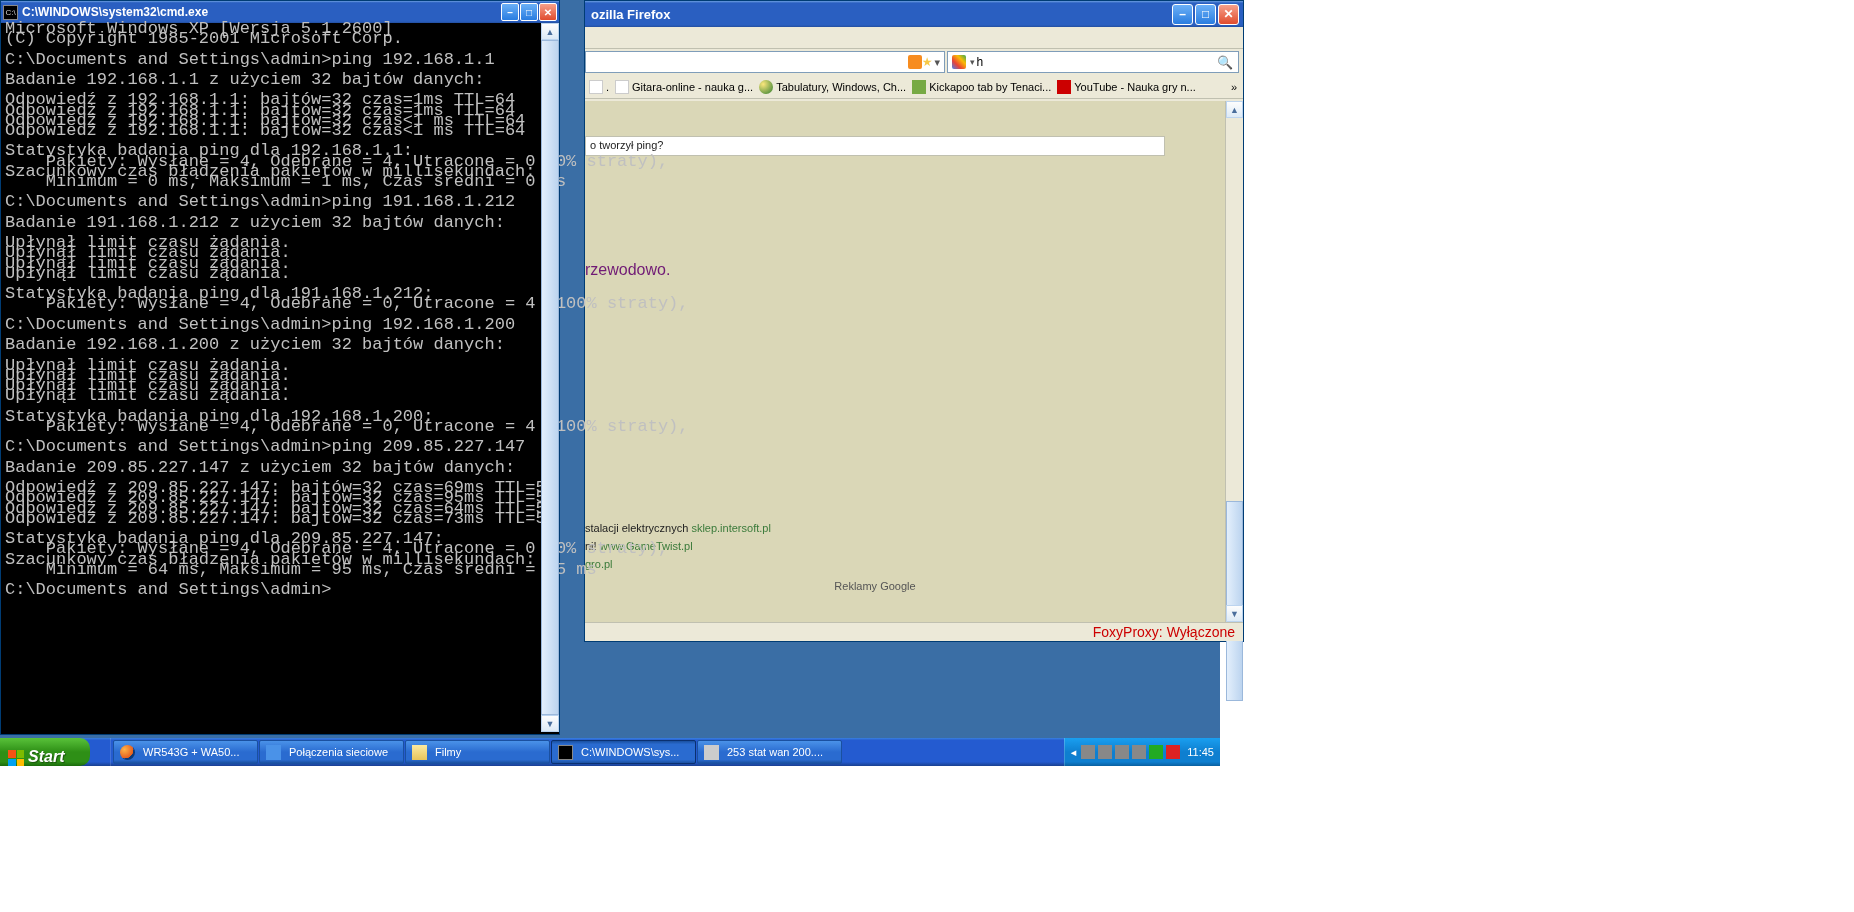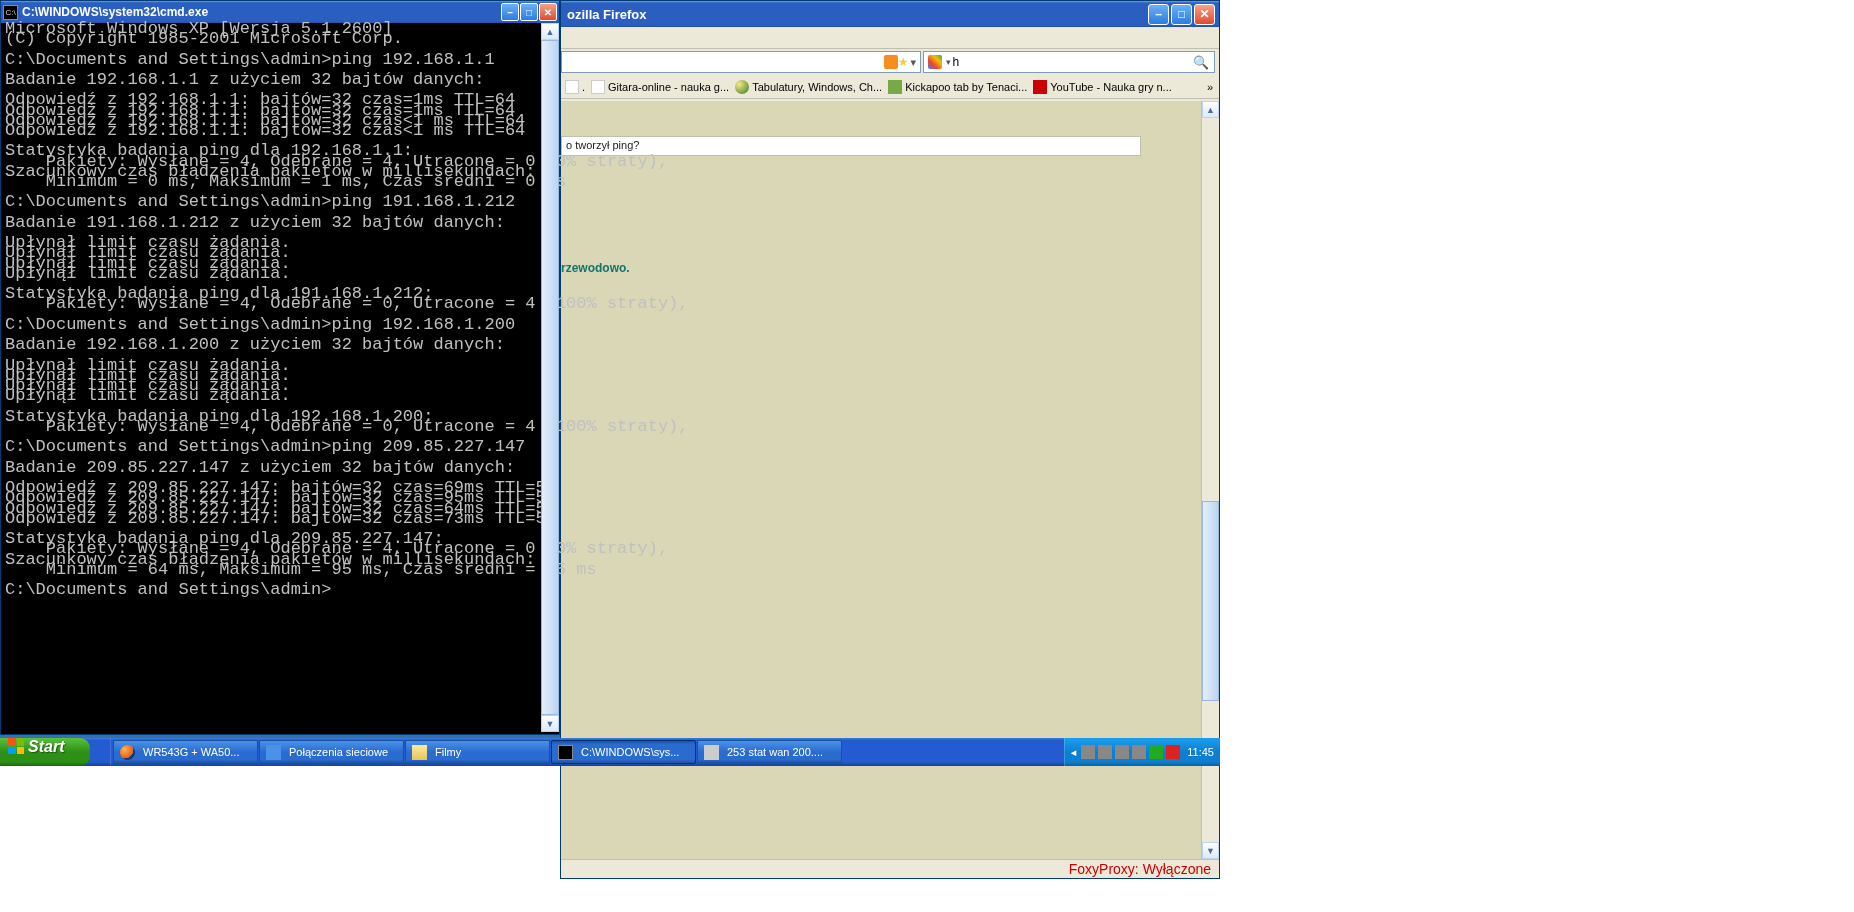--- a/index.html
+++ b/index.html
@@ -2,42 +2,42 @@
 <html><head>
 <meta charset="utf-8">
 <style>
   * { box-sizing: border-box; }
   html,body { margin:0; padding:0; font-family:"Tahoma","Segoe UI",sans-serif; font-size:11px; }
   body { width:1854px; height:912px; background:#fff; overflow:hidden; position:relative; }
 
   .desktop { position:absolute; left:0; top:0; width:1220px; height:738px; background:#3a6ea5; }
 
   
-  .ff-window { position:absolute; left:560px; top:0; width:660px; height:879px; background:#ece9d8; border:1px solid #003c74; }
+  .ff-window { position:absolute; left:584px; top:0; width:660px; height:642px; background:#ece9d8; border:1px solid #003c74; }
   .ff-title { height:26px; background:linear-gradient(#6b9ee1,#2a5fc1 8%,#2a5fc1 92%,#234f9f); color:#fff; display:flex; align-items:center; padding:0 4px; font-size:13px; font-weight:bold; }
   .ff-title .tt { flex:1; padding-left:2px; }
   .ff-title .wbtn { width:21px; height:21px; margin-left:2px; border:1px solid #fff; border-radius:3px; display:flex; align-items:center; justify-content:center; color:#fff; font-size:12px; cursor:default;}
   .ff-title .min,.ff-title .max { background:linear-gradient(#6bb0f7,#2a7de0);}
   .ff-title .close { background:linear-gradient(#f6a08a,#e04c2e);}
   .ff-tool1 { height:22px; background:#ece9d8; border-bottom:1px solid #c0c0b0;}
   .ff-url { height:26px; background:#ece9d8; display:flex; align-items:center; padding:0 4px 0 0; gap:2px;}
   .urlbox { flex:0 0 auto; width:360px; height:22px; background:#fff; border:1px solid #7f9db9; display:flex; align-items:center; justify-content:flex-end; padding-right:2px;}
   .urlbox .ico { width:14px; height:14px; margin-left:2px;}
   .gsearch { flex:1; height:22px; background:#fff; border:1px solid #7f9db9; display:flex; align-items:center; padding:0 4px;}
   .gsearch .gico { width:14px; height:14px; background:linear-gradient(45deg,#4285f4,#ea4335,#fbbc05,#34a853); border-radius:2px; margin-right:4px;}
   .gsearch input { border:none; outline:none; flex:1; font-size:12px;}
   .gsearch .mag { color:#2a5fc1; font-size:13px;}
   .ff-bm { height:24px; background:#ece9d8; display:flex; align-items:center; padding-left:4px; gap:6px; border-bottom:1px solid #c0c0b0; white-space:nowrap; overflow:hidden;}
   .bm { display:flex; align-items:center; gap:3px; color:#000; font-size:11px;}
   .bm .fav { width:14px; height:14px;}
   .bm-more { margin-left:auto; padding:0 6px; color:#000;}
   .ff-content { position:absolute; left:0px; right:18px; top:100px; bottom:19px; background:#dad7b7; overflow:hidden;}
   .qbox { position:absolute; left:0; top:35px; right:60px; height:20px; background:#fff; border:1px solid #c0c0b0; padding:2px 4px; }
   .qtext { font-size:11px; color:#222;}
-  .bodytext { position:absolute; left:0; top:160px; color:#0f766e; font-size:12px;font-weight:bold;}
+  .bodytext { position:absolute; left:0; top:160px; color:#701a75; font-size:16px;}
   .ads { position:absolute; left:0; bottom:30px; right:60px; font-size:11px; color:#222;}
   .ads .ln { margin-bottom:6px;}
   .ads .lnk { color:#3a7a3a;}
   .ads .gads { text-align:center; color:#555; font-size:11px; margin-top:10px;}
   .ff-vscroll { position:absolute; right:0; top:100px; bottom:19px; width:18px; background:#ece9d8; border-left:1px solid #c0c0b0;}
   .ff-vscroll .sbtn { height:17px; background:linear-gradient(#fdfdfd,#ddeaf6); border:1px solid #bcd4ef; display:flex; align-items:center; justify-content:center; color:#4a6e9c; font-size:9px;}
   .ff-vscroll .thumb { position:absolute; top:400px; left:0; right:0; height:200px; background:linear-gradient(90deg,#e3effc,#bcd4ef); border:1px solid #9bb8db;}
   .ff-status { position:absolute; left:0; right:0; bottom:0; height:19px; background:#ece9d8; border-top:1px solid #c0c0b0; display:flex; align-items:center; justify-content:flex-end; padding-right:8px;}
   .ff-status .fp { color:#c00; font-size:14px;}
 
@@ -49,21 +49,21 @@
   .cmd-title .wbtn { width:18px; height:18px; margin-left:1px; background:linear-gradient(#6bb0f7,#2a7de0); border:1px solid #fff; border-radius:2px; display:flex; align-items:center; justify-content:center; color:#fff; font-size:10px; }
   .cmd-title .close { background:linear-gradient(#f6a08a,#e04c2e);}
   .cmd-body { position:absolute; left:2px; top:22px; right:18px; bottom:2px; background:#000; color:#c0c0c0; font-family:"Lucida Console","Courier New",monospace; font-size:17px; line-height:10.2px; white-space:pre; padding:1px 0 0 2px; letter-spacing:0px;}
   .cmd-vscroll { position:absolute; right:0; top:22px; bottom:2px; width:18px; background:#ece9d8;}
   .cmd-vscroll .sbtn { height:17px; background:linear-gradient(#fdfdfd,#ddeaf6); border:1px solid #bcd4ef; display:flex; align-items:center; justify-content:center; color:#4a6e9c; font-size:9px;}
   .cmd-vscroll .thumb { position:absolute; top:17px; left:0; right:0; bottom:17px; background:linear-gradient(90deg,#e3effc,#bcd4ef); border:1px solid #9bb8db;}
   .cmd-vscroll .sbot { position:absolute; bottom:0; left:0; right:0;}
 
   
   .taskbar { position:absolute; left:0; top:738px; width:1220px; height:28px; background:linear-gradient(#3a81e0,#245bd0 8%,#245bd0 85%,#1a4090); display:flex; align-items:stretch; color:#fff; font-size:11px;}
-  .start { width:90px; background:linear-gradient(#59c23a,#2e8f16 50%,#2e8f16 85%,#1a6a0c); border-radius:0 10px 10px 0; display:flex; align-items:flex-start; padding-left:8px; font-style:italic; font-weight:bold; font-size:16px; color:#fff; text-shadow:1px 1px 1px rgba(0,0,0,0.4);}
+  .start { width:90px; background:linear-gradient(#59c23a,#2e8f16 50%,#2e8f16 85%,#1a6a0c); border-radius:0 10px 10px 0; display:flex; align-items:flex-end; padding-left:8px; font-style:italic; font-weight:bold; font-size:16px; color:#fff; text-shadow:1px 1px 1px rgba(0,0,0,0.4);}
   .start .logo { width:16px; height:16px; margin-right:4px; display:grid; grid-template-columns:1fr 1fr; grid-template-rows:1fr 1fr; gap:1px;}
   .start .logo span:nth-child(1){background:#f65314;}
   .start .logo span:nth-child(2){background:#7cbb00;}
   .start .logo span:nth-child(3){background:#00a1f1;}
   .start .logo span:nth-child(4){background:#ffbb00;}
   .ql { display:flex; align-items:center; padding:0 6px 0 6px; gap:2px; border-right:1px solid rgba(255,255,255,0.15);}
   .ql .qi { width:8px; height:24px;}
   .tasks { display:flex; align-items:center; gap:1px; padding-left:2px;}
   .task { height:24px; min-width:145px; max-width:145px; background:linear-gradient(#4a92e8,#2a6bd0 50%,#2a6bd0 85%,#1a50a0); border:1px solid #1a50a0; border-radius:2px; display:flex; align-items:center; padding:0 6px; gap:8px; color:#fff; overflow:hidden; white-space:nowrap;}
   .task.active { background:linear-gradient(#1a50a0,#2a6bd0 15%,#2a6bd0 85%,#1a50a0); border:1px solid #0a3070;}
@@ -137,20 +137,26 @@
           <span>YouTube - Nauka gry n...</span>
         </span>
       <span class="bm-more">»</span>
     </div>
 
     <div class="ff-content">
       <div class="qbox">
         <span class="qtext">o tworzył ping?</span>
       </div>
       <div class="bodytext">rzewodowo.</div>
+      <div class="ads">
+        <div class="ln"><span>stalacji elektrycznych </span><span class="lnk">sklep.intersoft.pl</span></div>
+        <div class="ln"><span>ni! </span><span class="lnk">www.GameTwist.pl</span></div>
+        <div class="ln"><span></span><span class="lnk">gro.pl</span></div>
+        <div class="gads"><span>Reklamy Google</span></div>
+      </div>
     </div>
     <div class="ff-vscroll">
       <div class="sbtn">▲</div>
       <div class="thumb"></div>
       <div class="sbtn" style="position:absolute;bottom:0;left:0;right:0;">▼</div>
     </div>
     <div class="ff-status">
       <span class="fp">FoxyProxy: Wyłączone</span>
     </div>
   </div>

